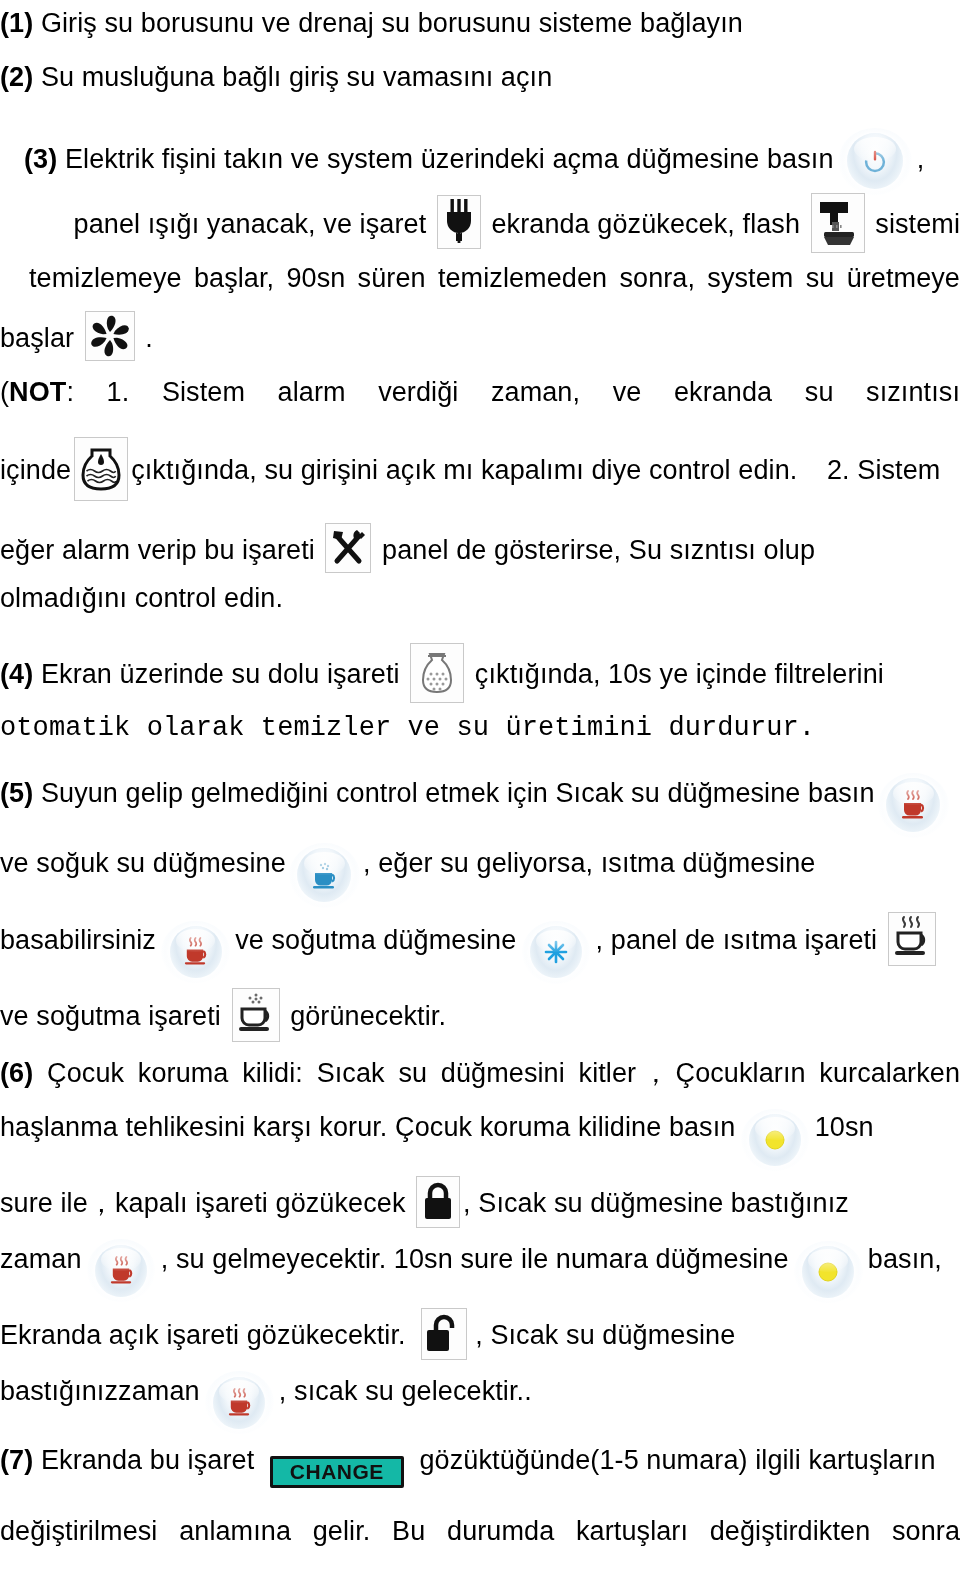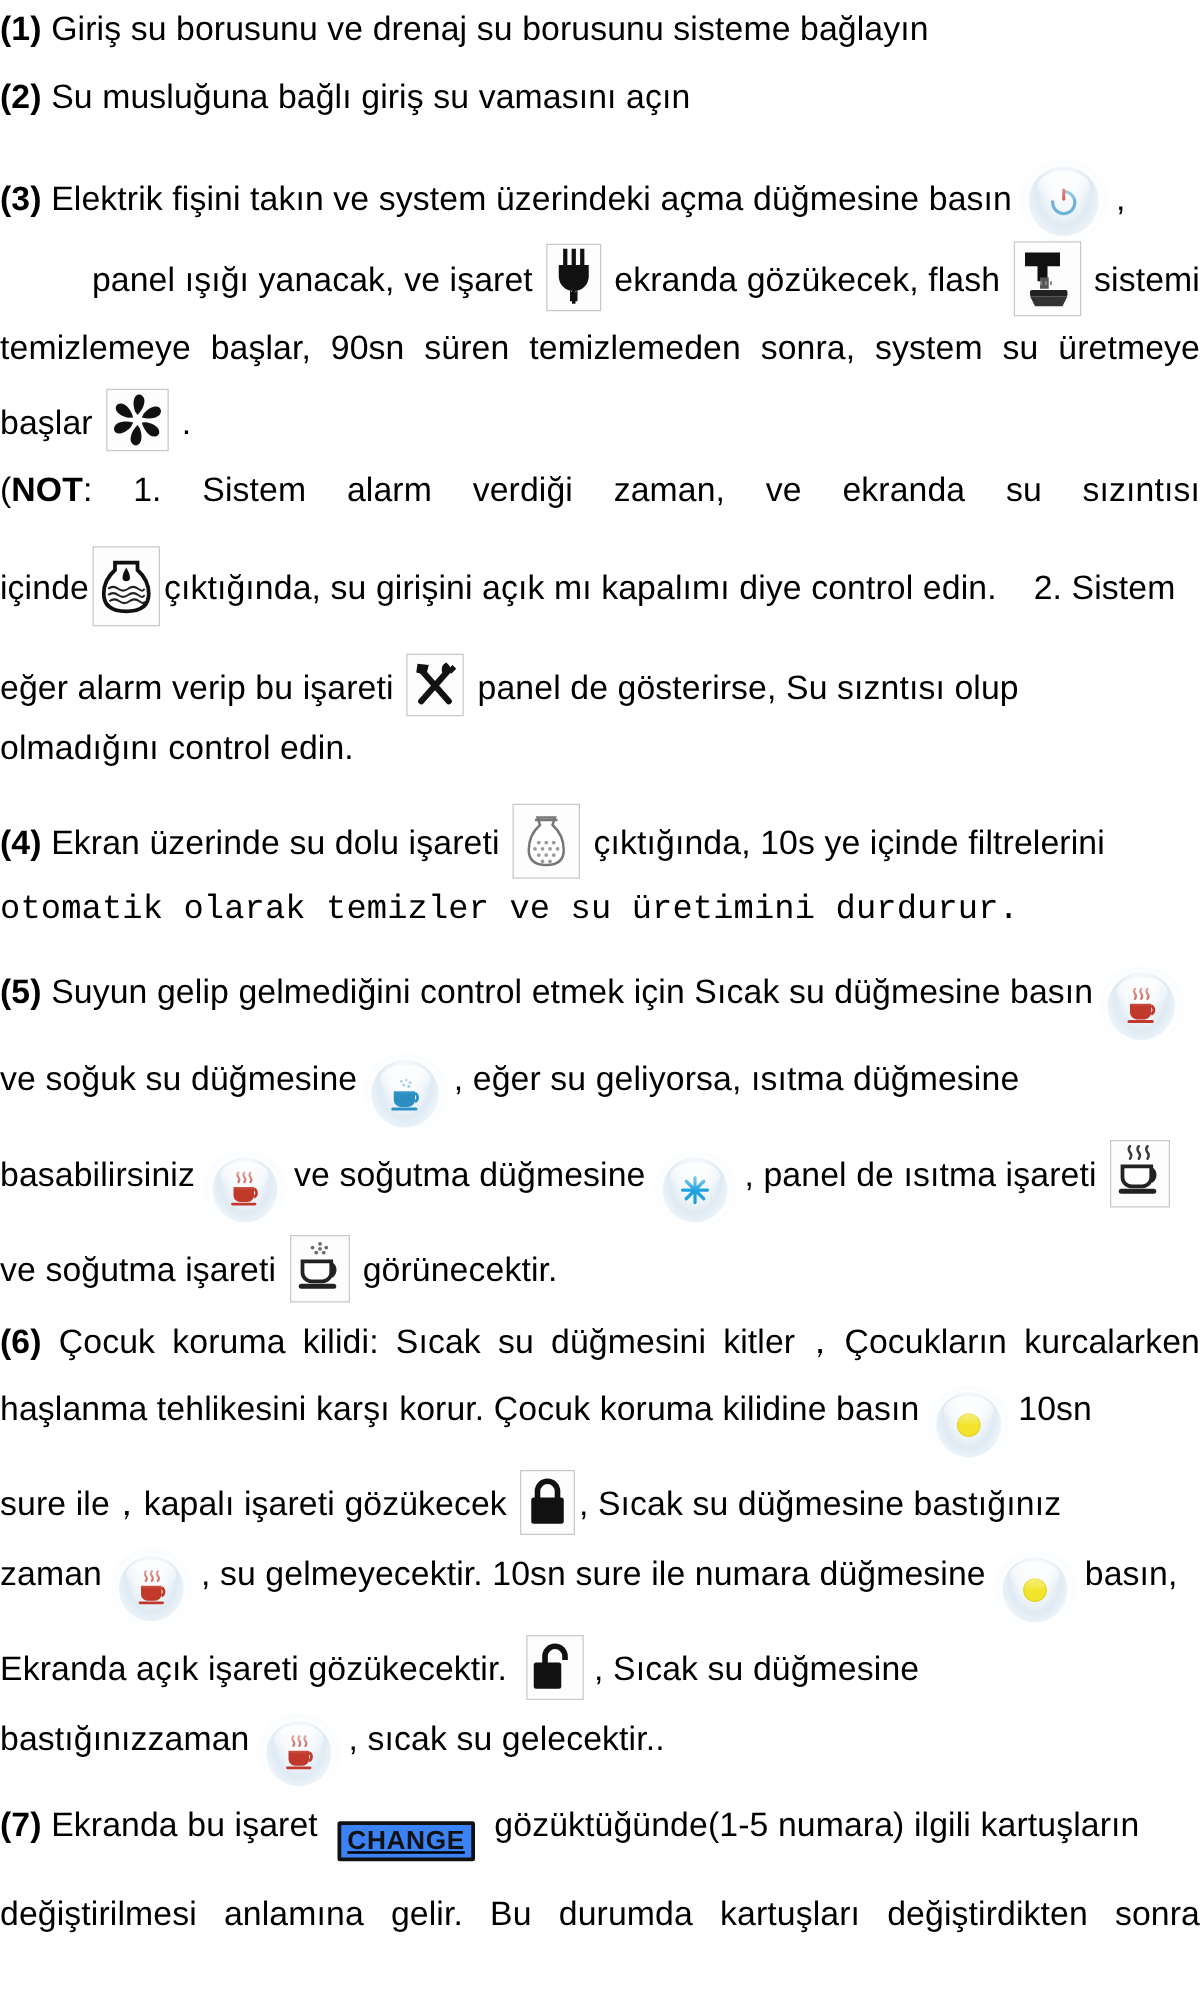--- a/index.html
+++ b/index.html
@@ -96,21 +96,21 @@
 
   <div class="gap-s"></div>
 
   <div class="para">
     <span class="b">(2)</span>
     <span>Su musluğuna bağlı giriş su vamasını açın</span>
   </div>
 
   <div class="gap-l"></div>
 
-  <div class="para" style="position:relative;">
+  <div class="para" style="position:relative;padding-left:24px;">
     <span class="just-last-left" style="display:block;">
       <span class="b">(3)</span>
       <span>Elektrik fişini takın ve system üzerindeki açma düğmesine basın</span>
       <span class="ico" style="width:56px;height:56px;margin:0 6px;">
         <span class="halo"></span>
         <span class="glossy" style="width:56px;height:56px;position:relative;">
           <svg width="26" height="26" viewBox="0 0 24 24">
             <circle cx="12" cy="13" r="8.2" fill="none" stroke="#6fb2d8" stroke-width="2.3" stroke-dasharray="40 12" transform="rotate(-90 12 13)"></circle>
             <rect x="10.9" y="2.6" width="2.2" height="9" rx="1" fill="#d64b3e"></rect>
           </svg>
@@ -142,21 +142,21 @@
         <g fill="#888">
           <rect x="20" y="31" width="1.6" height="3"></rect>
           <rect x="24" y="31" width="1.6" height="3"></rect>
           <rect x="28" y="31" width="1.6" height="3"></rect>
         </g>
       </svg>
     </span>
     <span>sistemi</span>
   </div>
 
-  <div class="para just" style="margin-top:4px;">
+  <div class="para just" style="margin-top:4px;margin-left:29px;">
     <span>temizlemeye başlar, 90sn süren temizlemeden sonra, system su üretmeye</span>
   </div>
 
   <div class="gap-s"></div>
 
   <div class="para">
     <span>başlar</span>
     <span class="ico framed" style="width:48px;height:48px;vertical-align:-14px;">
       <svg width="48" height="48" viewBox="0 0 48 48">
         <g fill="#111" transform="translate(24,24)">
@@ -469,21 +469,21 @@
     </span>
     <span>, sıcak su gelecektir..</span>
   </div>
 
   <div class="gap-s"></div>
 
   <div class="para">
     <span class="b">(7)</span>
     <span>Ekranda bu işaret</span>
     <span class="ico" style="vertical-align:-10px;margin:0 8px;">
-      <span style="display:inline-block;border:3px solid #111;background:#3b82f6;padding:2px 5px;border-radius:2px;text-decoration:underline;">
+      <span style="display:inline-block;border:3px solid #111;background:#14b8a6;padding:2px 17px;border-radius:2px;">
         <span style="font-family:'Liberation Sans', sans-serif;font-weight:bold;font-size:21px;letter-spacing:0.5px;color:#111;display:block;line-height:1.05;">CHANGE</span>
       </span>
     </span>
     <span>gözüktüğünde(1-5 numara) ilgili kartuşların</span>
   </div>
 
   <div class="para just" style="margin-top:18px;">
     <span>değiştirilmesi anlamına gelir.   Bu durumda kartuşları değiştirdikten sonra</span>
   </div>
 

